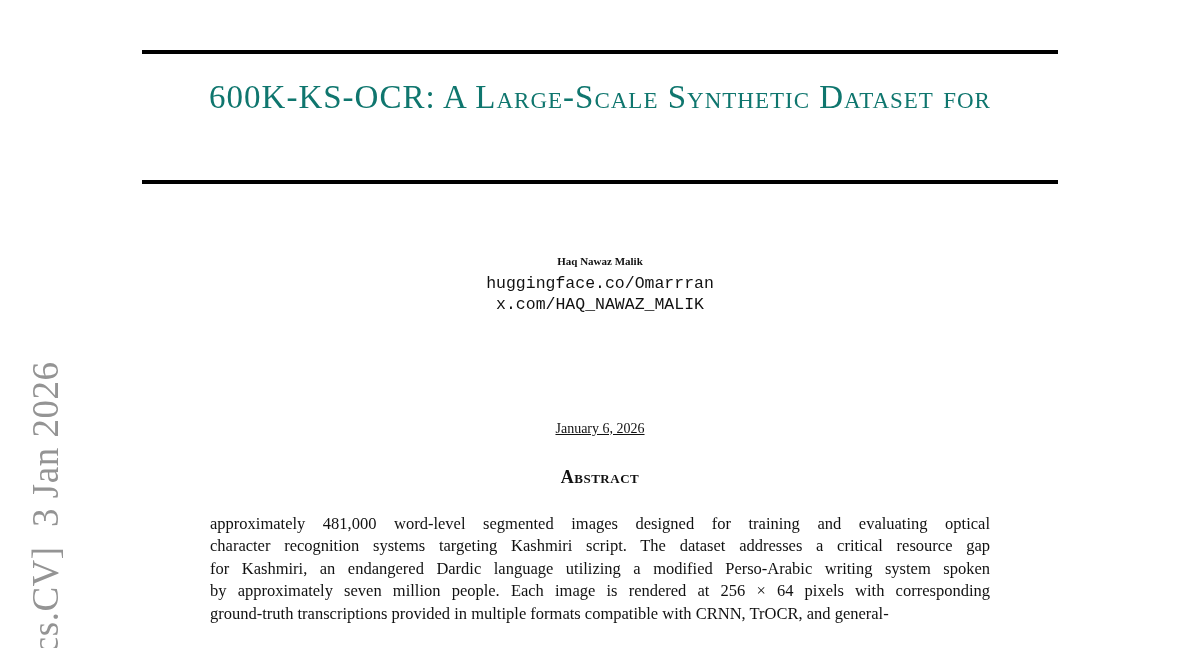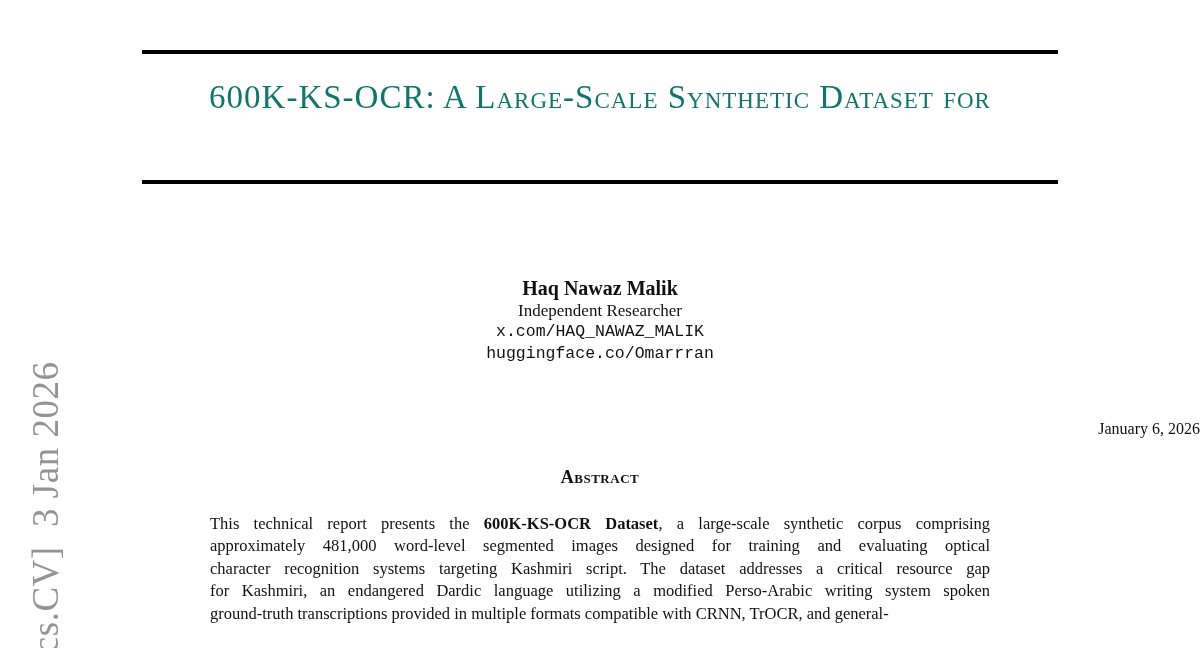--- a/index.html
+++ b/index.html
@@ -60,42 +60,42 @@
   
   .author-block {
     position: absolute;
     top: 251px;
     left: 0;
     width: 1200px;
     text-align: center;
   }
   .author-name {
     font-weight: bold;
-    font-size: 20px;
+    font-size: 11px;
     line-height: 21.5px;
-    margin-top: 27px;
   }
   .author-affiliation {
     font-size: 17px;
     line-height: 21.5px;
   }
   .author-link {
     font-family: "Liberation Mono", monospace;
     font-size: 16.5px;
     line-height: 21.5px;
   }
   
   .date {
     position: absolute;
     top: 419px;
     left: 0;
     width: 1200px;
-    text-align: right;
-    font-size: 16px;
+    text-align: center;
+    font-size: 14px;
     line-height: 20px;
+    text-decoration: underline;
   }
   
   .abstract-heading {
     position: absolute;
     top: 466px;
     left: 0;
     width: 1200px;
     text-align: center;
     font-weight: bold;
     font-variant: small-caps;
@@ -130,30 +130,29 @@
   <div class="rule rule-top" style="background: rgb(0, 0, 0);"></div>
 
   <h1 class="title">
     <span class="title-line">600K-KS-OCR: A Large-Scale Synthetic Dataset for</span>
   </h1>
 
   <div class="rule rule-bottom" style="background: rgb(0, 0, 0);"></div>
 
   <div class="author-block">
     <div class="author-name">Haq Nawaz Malik</div>
-    <div class="author-affiliation">Independent Researcher</div>
+    <div class="author-link">huggingface.co/Omarrran</div>
     <div class="author-link">x.com/HAQ_NAWAZ_MALIK</div>
-    <div class="author-link">huggingface.co/Omarrran</div>
   </div>
 
   <div class="date">January 6, 2026</div>
 
   <div class="abstract-heading">Abstract</div>
 
   <div class="abstract-body">
-      <div class="abs-line"><span>This technical report presents the </span><b>600K-KS-OCR Dataset</b><span>, a large-scale synthetic corpus comprising</span></div>
       <div class="abs-line"><span>approximately 481,000 word-level segmented images designed for training and evaluating optical</span></div>
       <div class="abs-line"><span>character recognition systems targeting Kashmiri script. The dataset addresses a critical resource gap</span></div>
       <div class="abs-line"><span>for Kashmiri, an endangered Dardic language utilizing a modified Perso-Arabic writing system spoken</span></div>
+      <div class="abs-line"><span>by approximately seven million people. Each image is rendered at 256 × 64 pixels with corresponding</span></div>
       <div class="abs-line last"><span>ground-truth transcriptions provided in multiple formats compatible with CRNN, TrOCR, and general-</span></div>
     </div>
 
 </div>
 
 </body></html>

